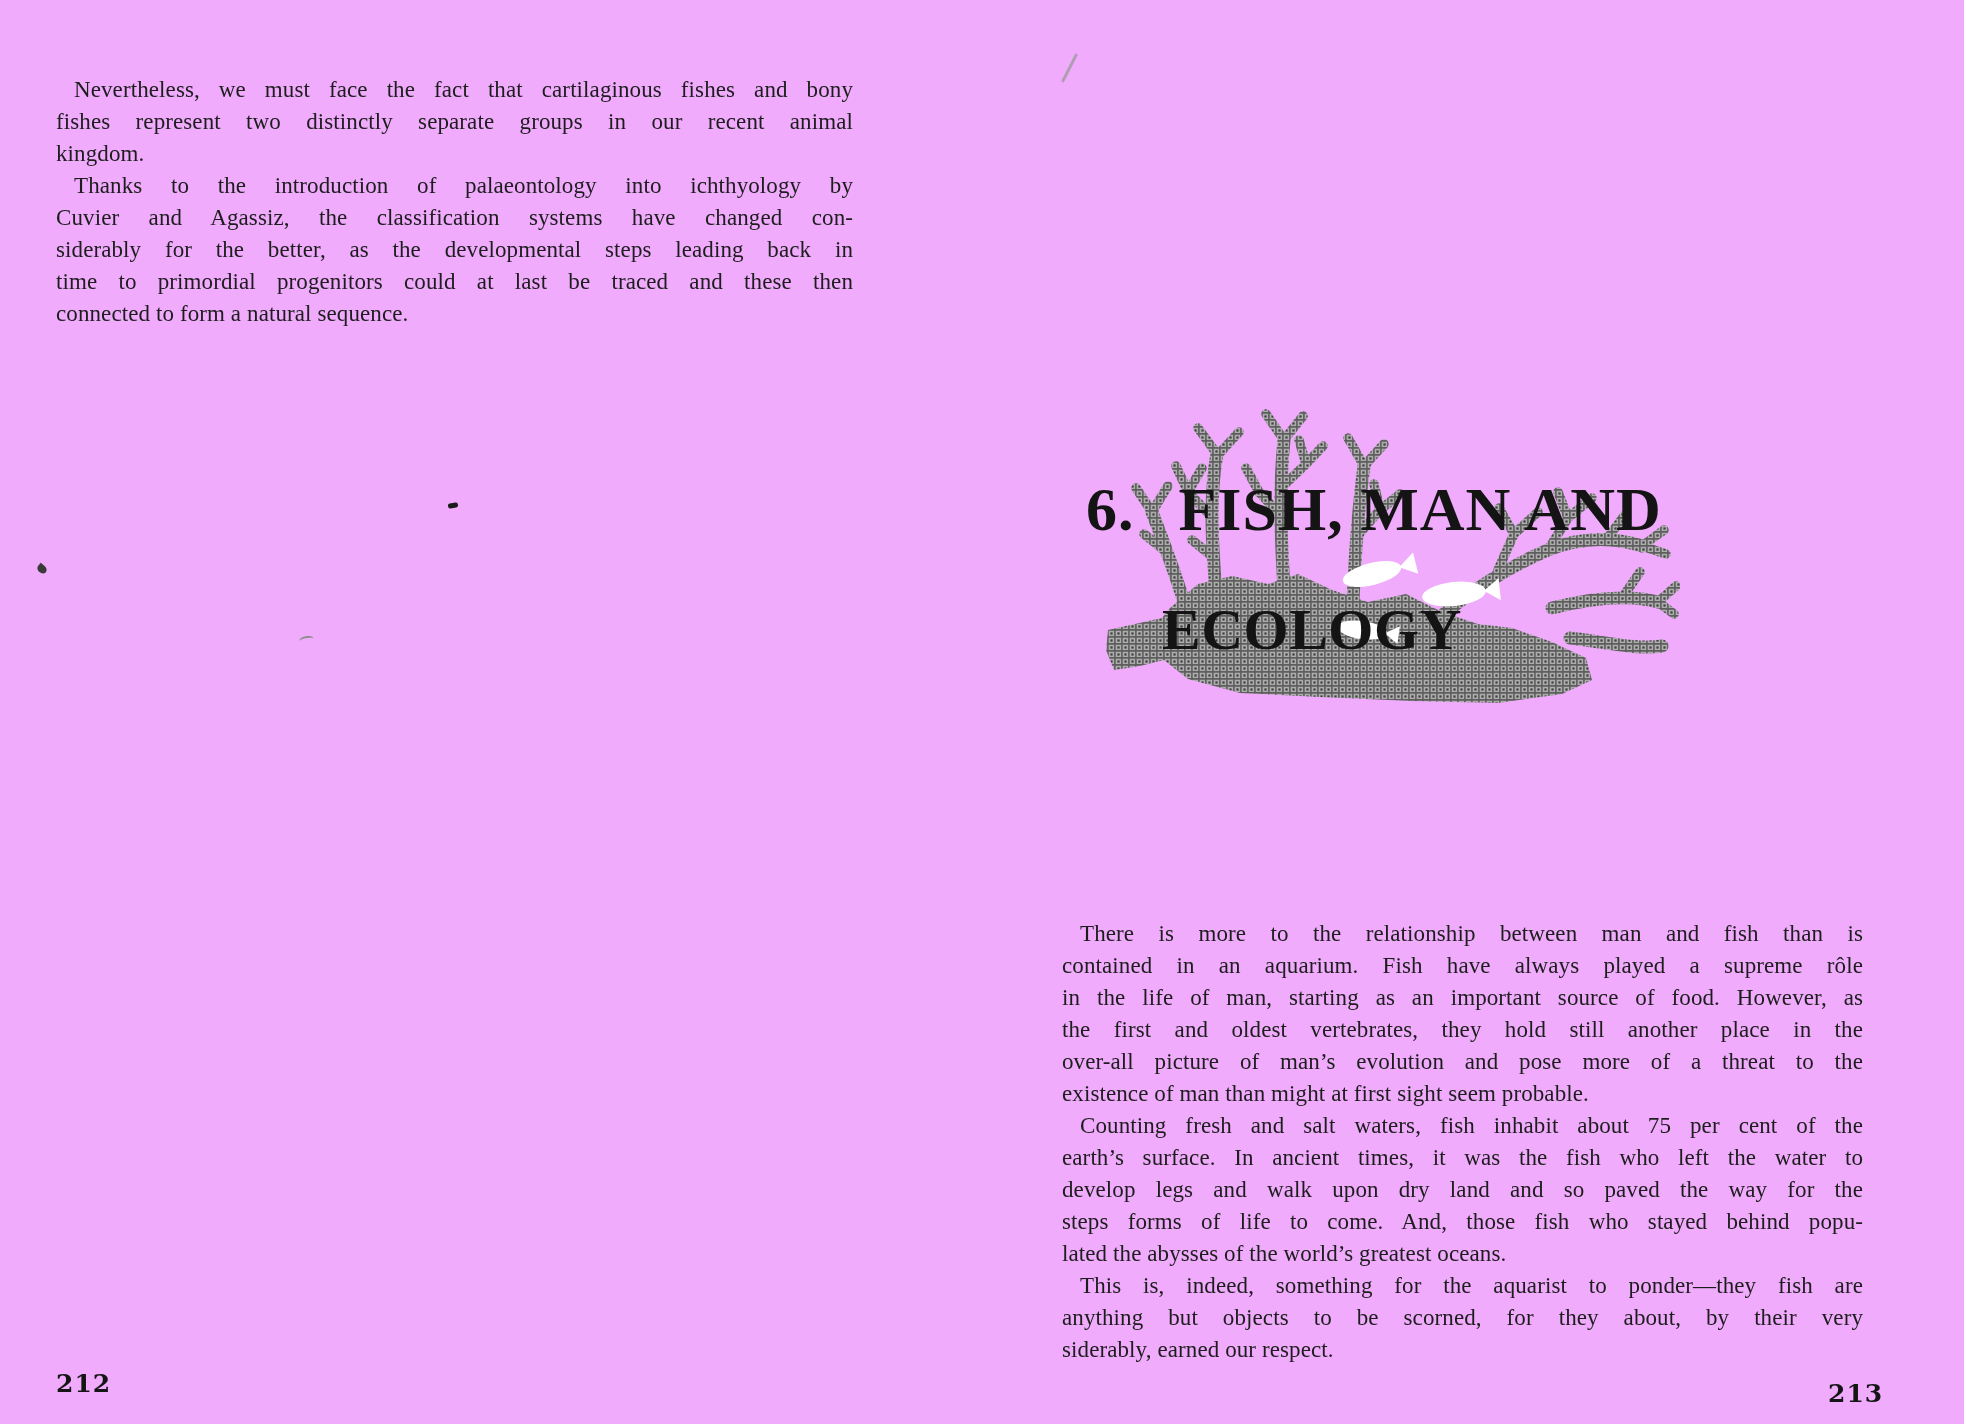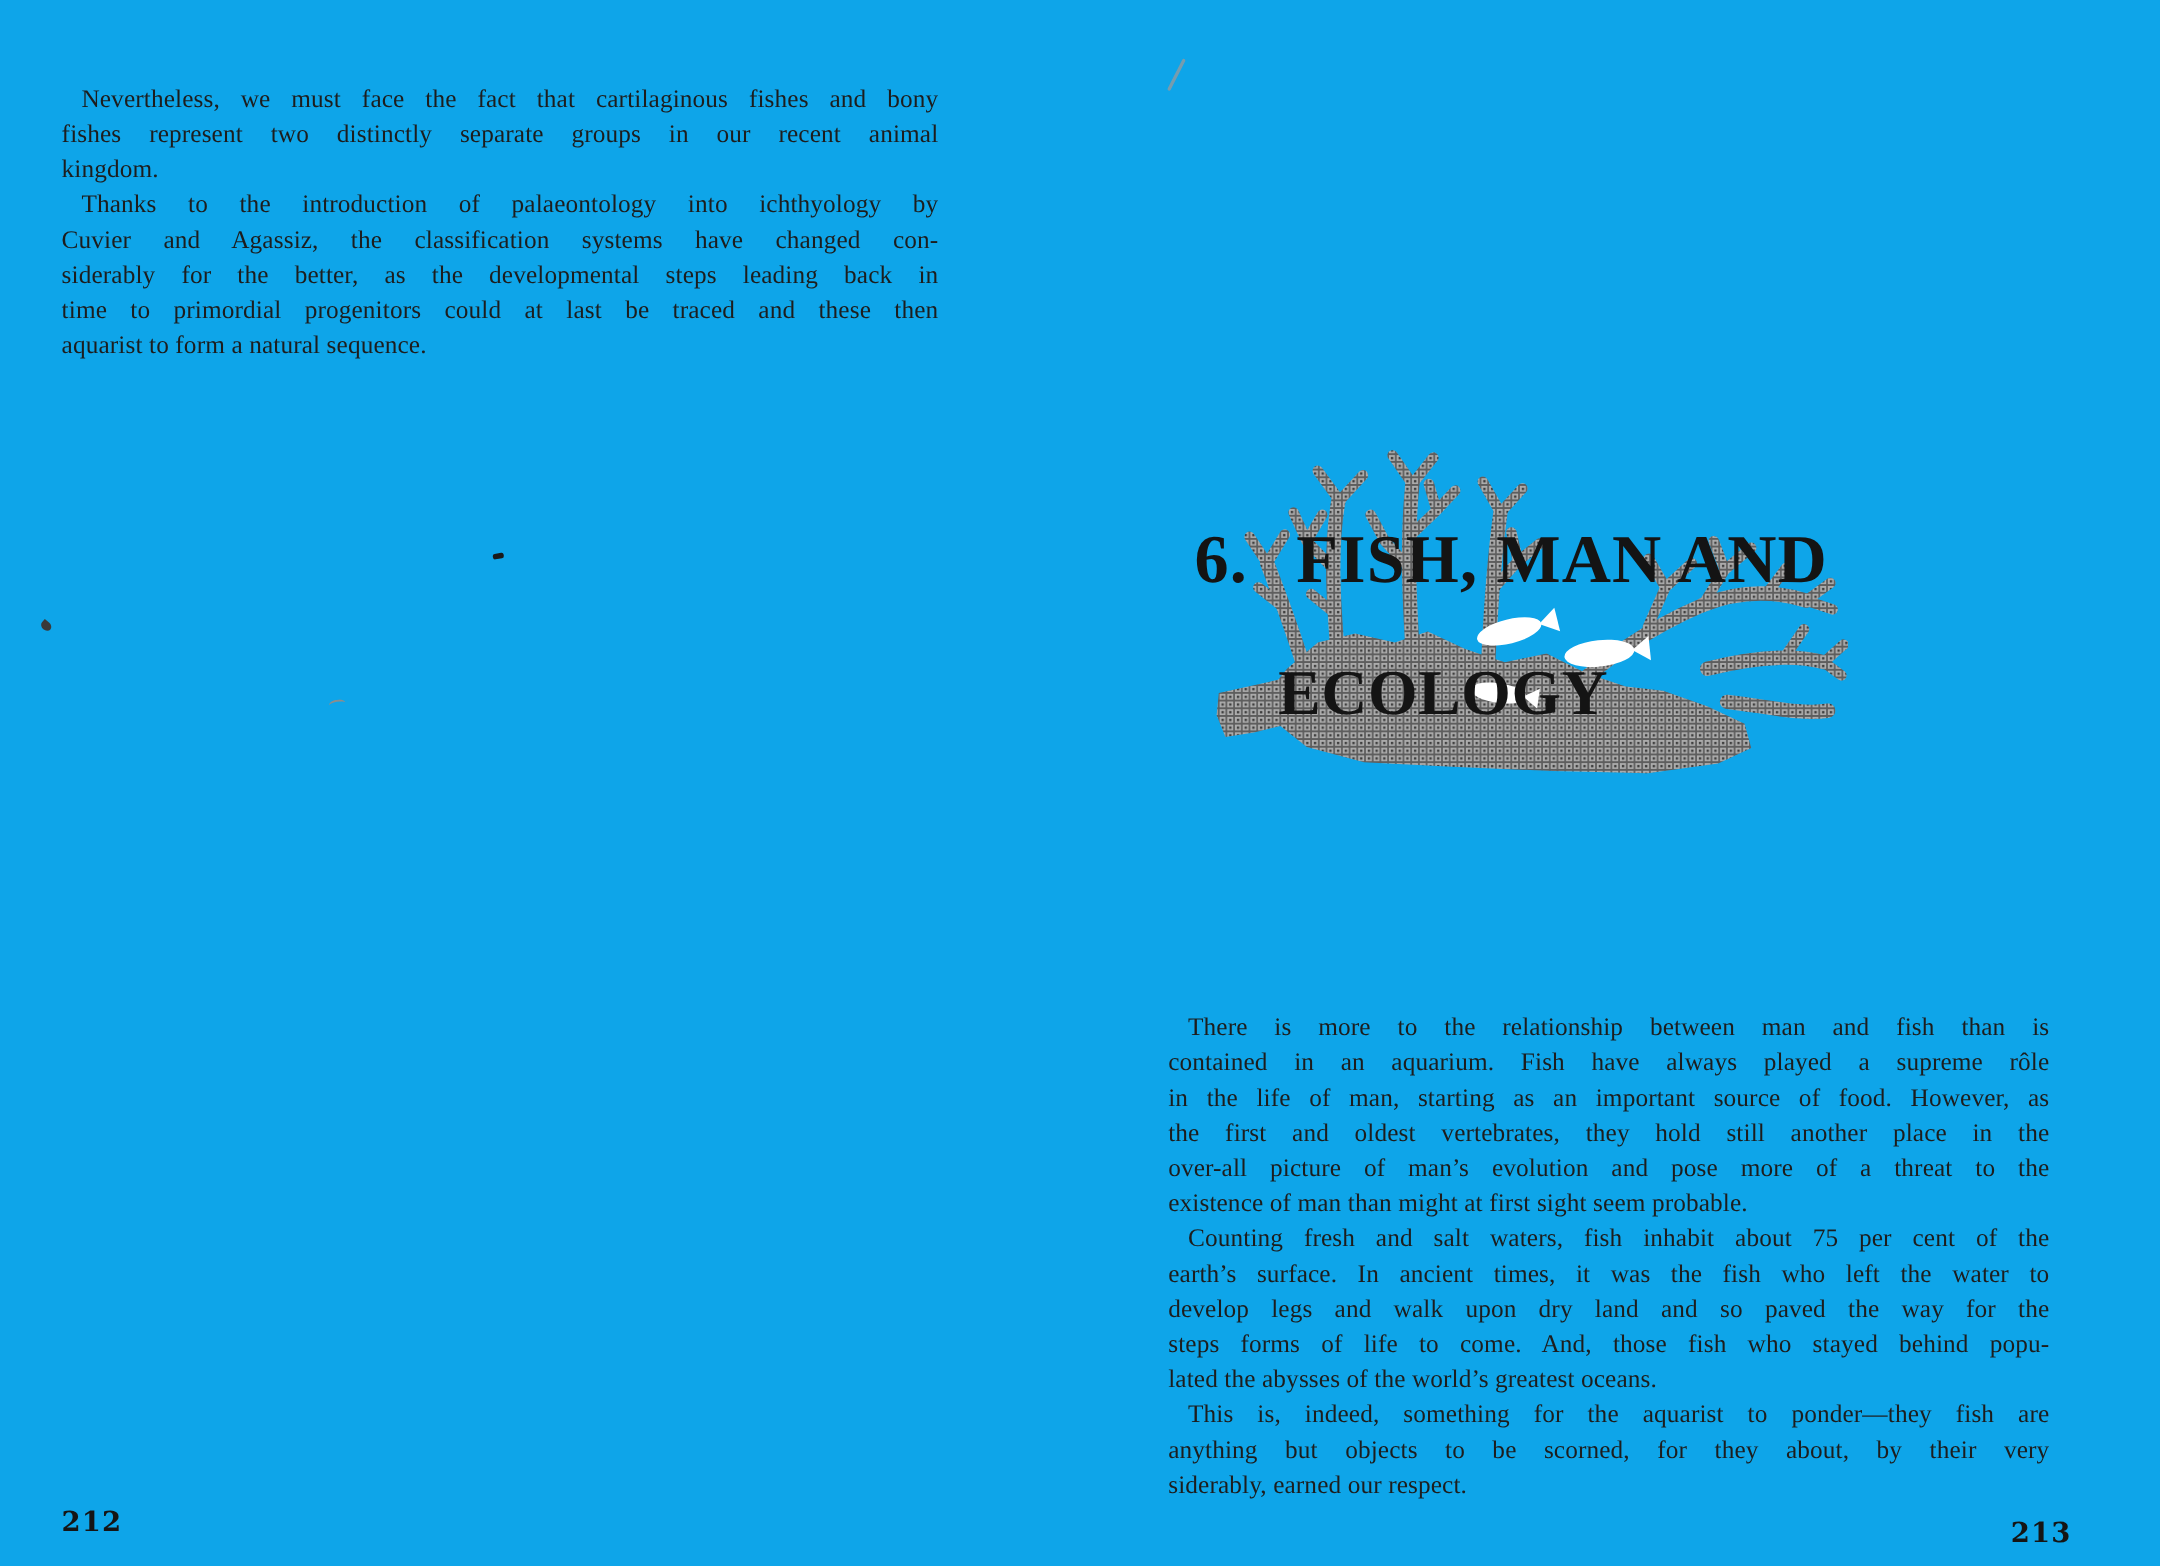--- a/index.html
+++ b/index.html
@@ -1,19 +1,19 @@
 <!DOCTYPE html>
 <html><head>
 <meta charset="utf-8">
 <style>
   html,body{margin:0;padding:0;background:#e8e8e8;}
   .canvas{
     position:relative;
     width:1964px;height:1424px;
-    background:#0ea5e9;
+    background:#f0abfc;
     overflow:hidden;
     font-family:"Liberation Serif", serif;
     color:#1d1d1d;
   }
   .page{position:absolute;top:0;height:100%;}
   .page.left{left:0;width:982px;}
   .page.right{left:942px;width:982px;}
 
   
   .textblock{position:absolute;}
@@ -87,21 +87,21 @@
       <div class="para">
           <div class="tline">Nevertheless, we must face the fact that cartilaginous fishes and bony</div>
           <div class="tline">fishes represent two distinctly separate groups in our recent animal</div>
           <div class="tline tline-end">kingdom.</div>
         </div>
       <div class="para">
           <div class="tline">Thanks to the introduction of palaeontology into ichthyology by</div>
           <div class="tline">Cuvier and Agassiz, the classification systems have changed con-</div>
           <div class="tline">siderably for the better, as the developmental steps leading back in</div>
           <div class="tline">time to primordial progenitors could at last be traced and these then</div>
-          <div class="tline tline-end">aquarist to form a natural sequence.</div>
+          <div class="tline tline-end">connected to form a natural sequence.</div>
         </div>
     </div>
 
     <div class="speck-dash"></div>
     <div class="speck-comma"></div>
     <div class="speck-tilde"></div>
 
     <div class="pagenum lp">212</div>
   </section>
 

